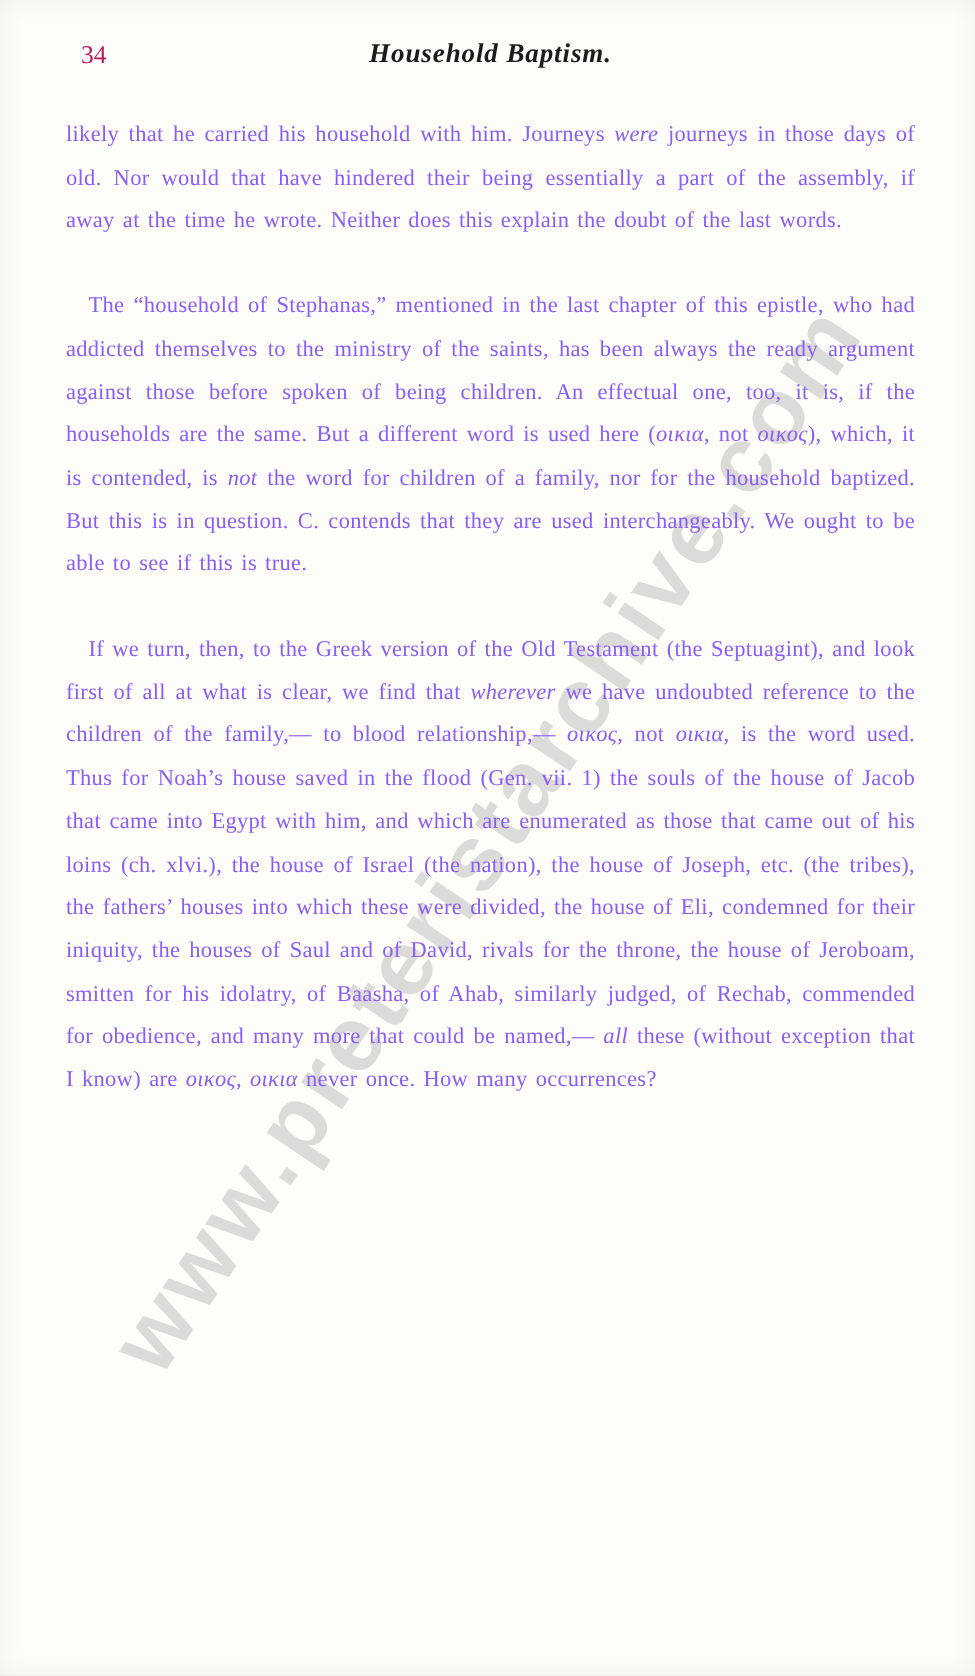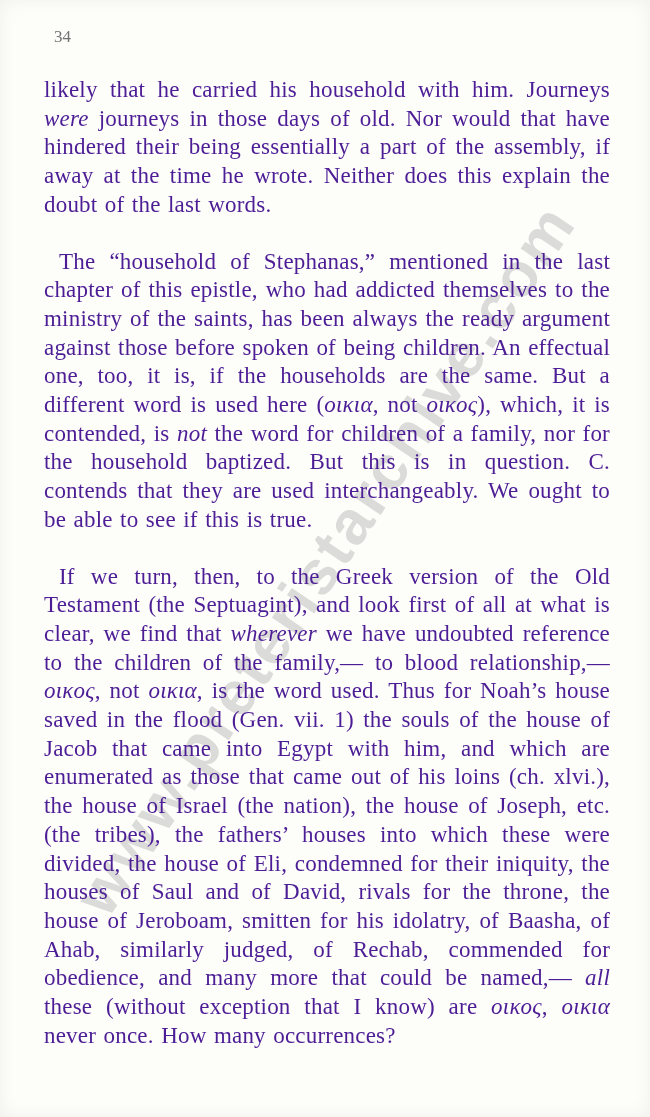--- a/index.html
+++ b/index.html
@@ -22,40 +22,40 @@
   .header {
     position: relative;
     height: 36px;
     margin-bottom: 16px;
   }
   .page-number {
     position: absolute;
     left: 10px;
     top: 3px;
     font-size: 17px;
-    color: #737373;
+    color: #be185d;
   }
   .running-title {
     text-align: center;
     font-style: italic;
     font-weight: bold;
     font-size: 18px;
     color: #1c1c1c;
     letter-spacing: 0.6px;
     padding-top: 1px;
   }
   .body-text {
     position: relative;
     z-index: 2;
   }
   p.paragraph {
     margin: 0;
-    font-size: 23px;
+    font-size: 15px;
     line-height: 28.7px;
-    color: #4c1d95;
+    color: #8b5cf6;
     text-align: justify;
     letter-spacing: 0.2px;
     word-spacing: 1.5px;
   }
   p.paragraph.indented {
     text-indent: 15px;
     margin-top: 28px;
   }
   .italic {
     font-style: italic;
@@ -78,20 +78,21 @@
 </style>
 </head>
 <body>
 
 <div class="page">
 
   <div class="watermark">www.preteristarchive.com</div>
 
   <div class="header">
     <span class="page-number">34</span>
+    <div class="running-title">Household Baptism.</div>
   </div>
 
   <div class="body-text">
     <p class="paragraph"><span>likely that he carried his household with him. Journeys </span><span class="italic">were</span><span> journeys in those days of old. Nor would that have hindered their being essentially a part of the assembly, if away at the time he wrote. Neither does this explain the doubt of the last words.</span></p>
     <p class="paragraph indented"><span>The “household of Stephanas,” mentioned in the last chapter of this epistle, who had addicted themselves to the ministry of the saints, has been always the ready argument against those before spoken of being children. An effectual one, too, it is, if the households are the same. But a different word is used here (</span><span class="italic">οικια</span><span>, not </span><span class="italic">οικος</span><span>), which, it is contended, is </span><span class="italic">not</span><span> the word for children of a family, nor for the household baptized. But this is in question. C. contends that they are used interchangeably. We ought to be able to see if this is true.</span></p>
     <p class="paragraph indented"><span>If we turn, then, to the Greek version of the Old Testament (the Septuagint), and look first of all at what is clear, we find that </span><span class="italic">wherever</span><span> we have undoubted reference to the children of the family,— to blood relationship,— </span><span class="italic">οικος</span><span>, not </span><span class="italic">οικια</span><span>, is the word used. Thus for Noah’s house saved in the flood (Gen. vii. 1) the souls of the house of Jacob that came into Egypt with him, and which are enumerated as those that came out of his loins (ch. xlvi.), the house of Israel (the nation), the house of Joseph, etc. (the tribes), the fathers’ houses into which these were divided, the house of Eli, condemned for their iniquity, the houses of Saul and of David, rivals for the throne, the house of Jeroboam, smitten for his idolatry, of Baasha, of Ahab, similarly judged, of Rechab, commended for obedience, and many more that could be named,— </span><span class="italic">all</span><span> these (without exception that I know) are </span><span class="italic">οικος</span><span>, </span><span class="italic">οικια</span><span> never once. How many occurrences?</span></p>
   </div>
 
 </div>
 

